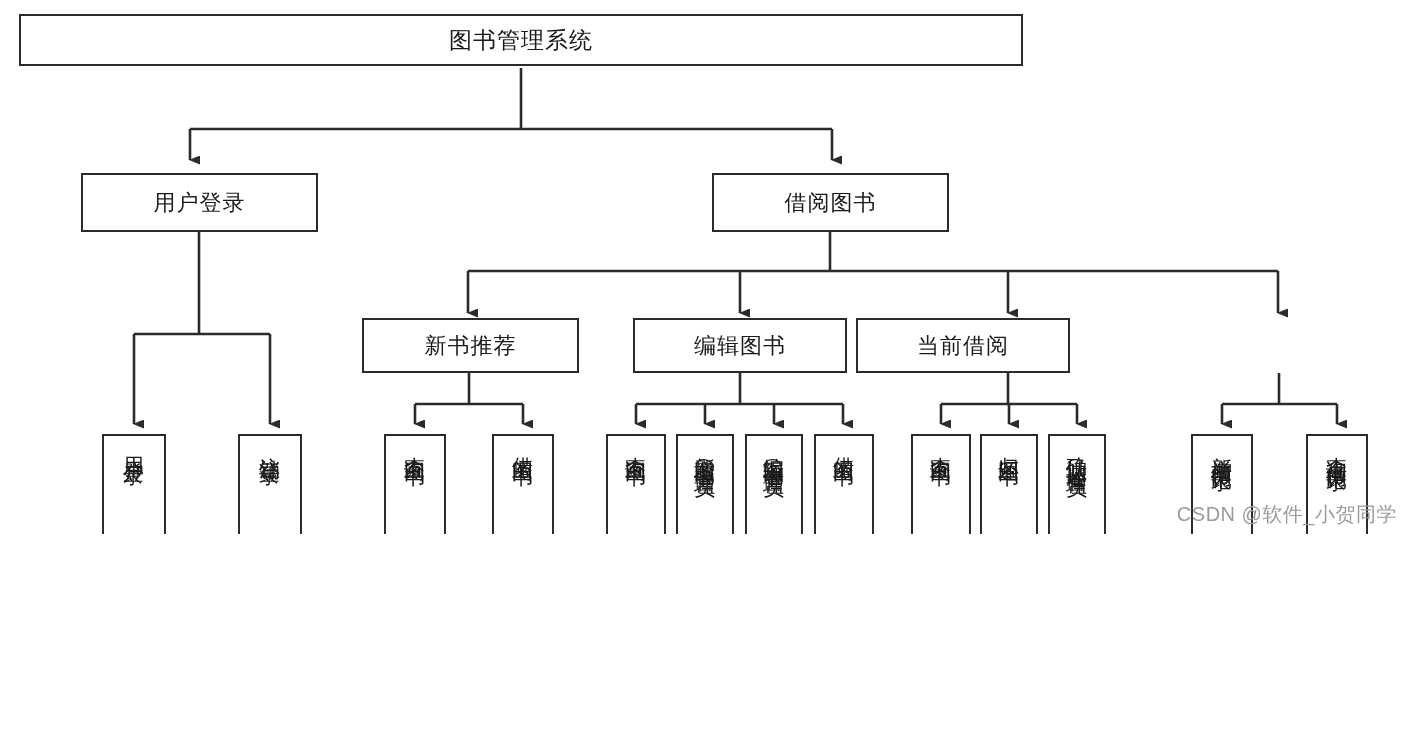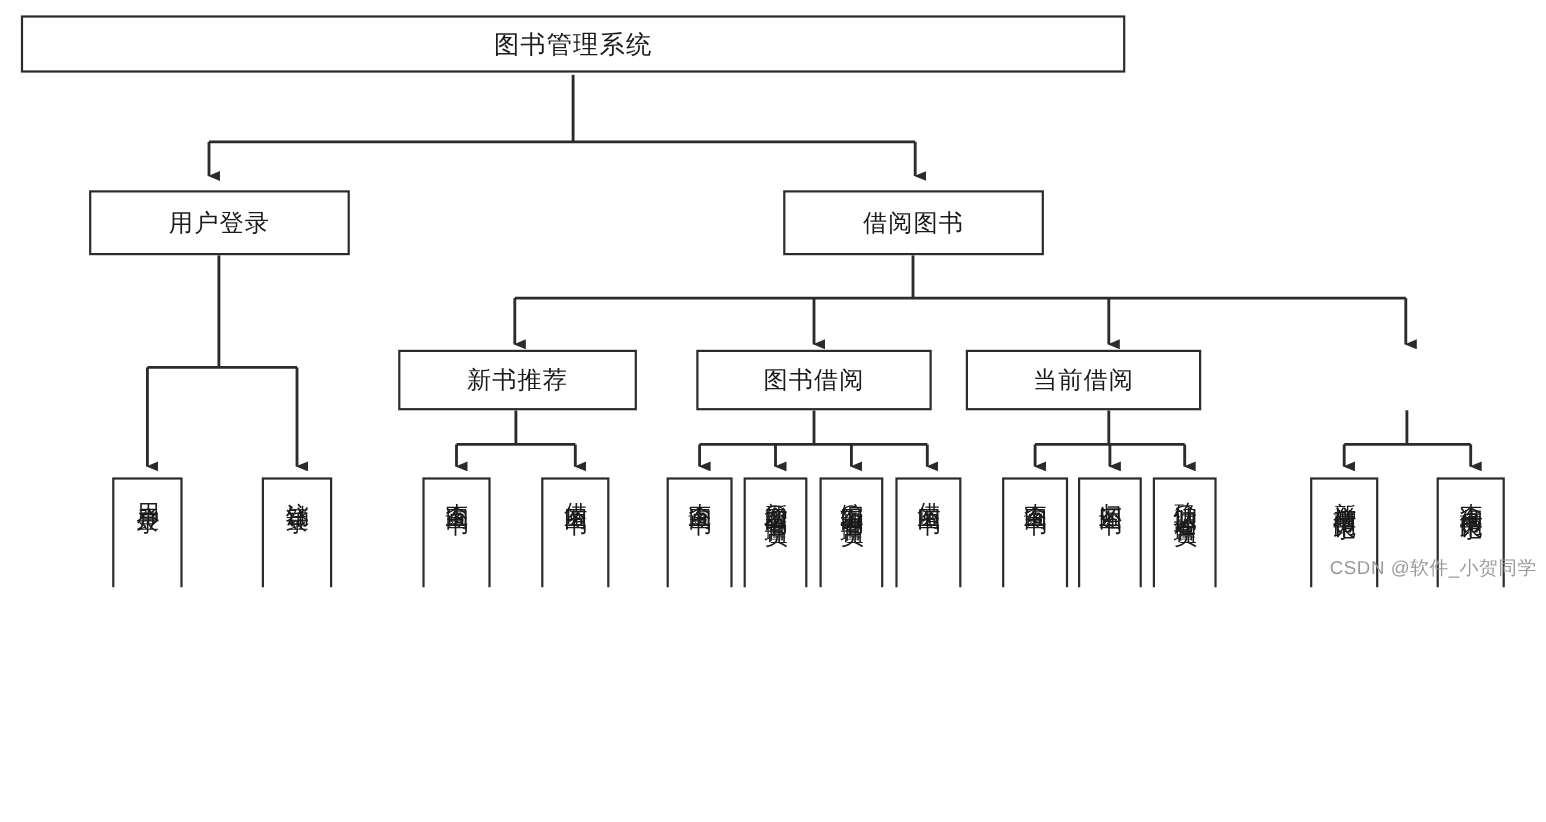--- a/index.html
+++ b/index.html
@@ -55,21 +55,21 @@
     white-space: nowrap;
   }
   .htext {
     white-space: nowrap;
     letter-spacing: 1px;
   }
   #watermark {
     position: absolute;
     right: 8px;
     bottom: 6px;
-    font-size: 17px;
+    font-size: 20px;
     color: #9a9a9a;
     letter-spacing: 0.5px;
     white-space: nowrap;
   }
 </style>
 </head>
 <body>
 
 <div id="canvas">
 
@@ -134,24 +134,24 @@
 
   <div class="node l2" style="left:712px; top:173px; width:237px; height:59px;">
     <span class="htext">借阅图书</span>
   </div>
 
   <div class="node l2" style="left:362px; top:318px; width:217px; height:55px;">
     <span class="htext">新书推荐</span>
   </div>
 
   <div class="node l2" style="left:633px; top:318px; width:214px; height:55px;">
-    <span class="htext">图书借阅</span>
-  </div>
-
-  <div class="node l2" style="left:878px; top:318px; width:214px; height:55px;">
+    <span class="htext">编辑图书</span>
+  </div>
+
+  <div class="node l2" style="left:856px; top:318px; width:214px; height:55px;">
     <span class="htext">当前借阅</span>
   </div>
 
 
   <div class="node leaf" style="left:102px; top:434px; width:64px; height:300px;">
     <span class="vtext">用户登录</span>
   </div>
 
   <div class="node leaf" style="left:238px; top:434px; width:64px; height:300px;">
     <span class="vtext">注销登录</span>

